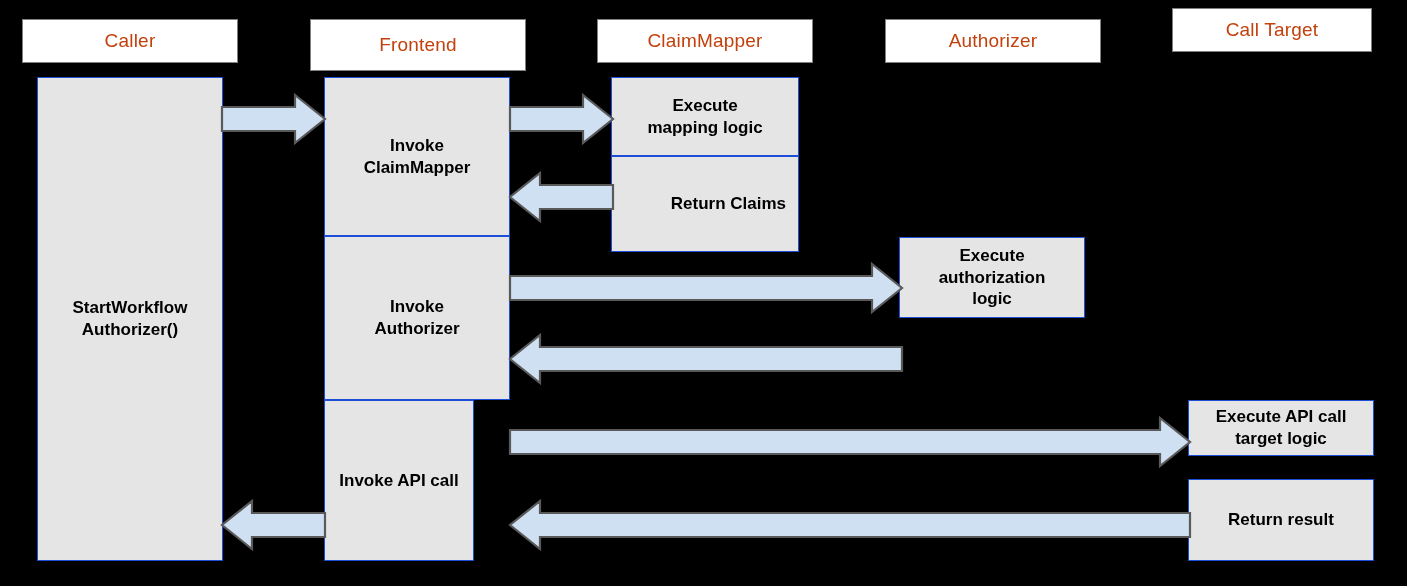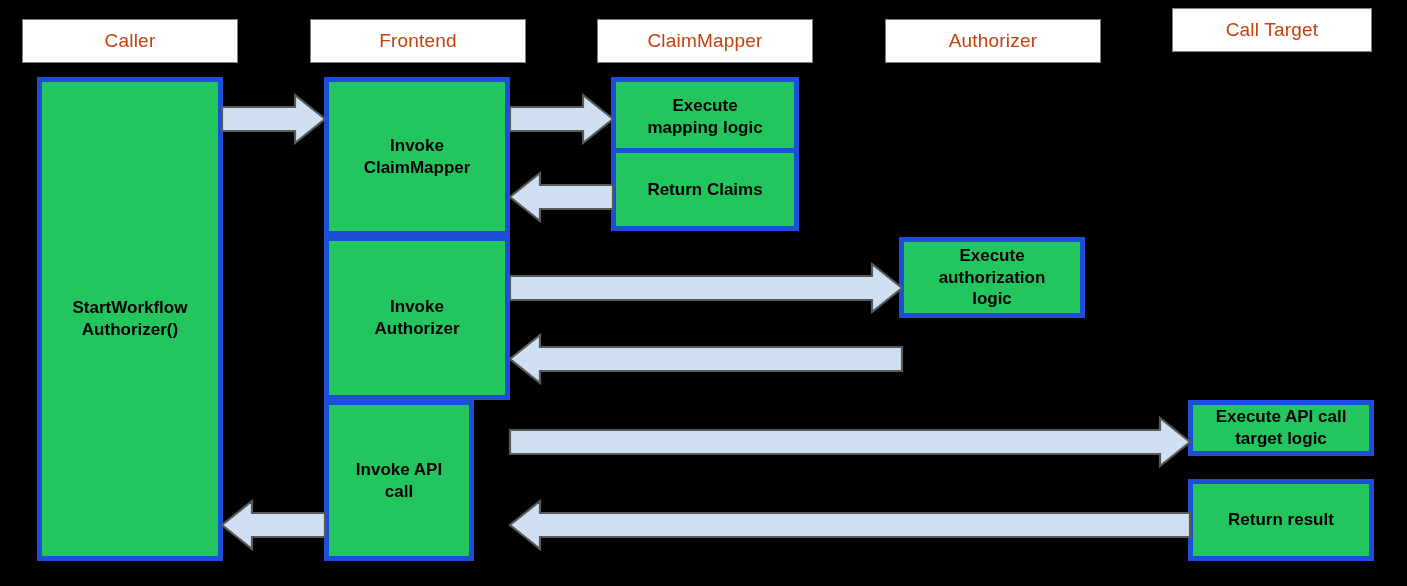--- a/index.html
+++ b/index.html
@@ -26,22 +26,22 @@
     align-items: center;
     justify-content: center;
     color: #c2410c;
     font-size: 19px;
     font-weight: 400;
     letter-spacing: 0.2px;
     font-family: "Liberation Sans", sans-serif;
   }
   .act-box {
     position: absolute;
-    background: #22c55e;
-    border: 5px solid #1d4ed8;
+    background: #e5e5e5;
+    border: 1px solid #1d4ed8;
     box-sizing: border-box;
     display: flex;
     align-items: center;
     justify-content: center;
     text-align: center;
     color: #000000;
     font-size: 17px;
     font-weight: bold;
     line-height: 1.28;
     padding: 2px 12px;
@@ -63,21 +63,21 @@
   }
 </style>
 </head>
 <body>
 
 <div id="canvas">
 
   <div class="lane-header" style="left:22px;  top:19px; width:216px; height:44px;">
     <span>Caller</span>
   </div>
-  <div class="lane-header" style="left:310px; top:19px; width:216px; height:44px;">
+  <div class="lane-header" style="left:310px; top:19px; width:216px; height:52px;">
     <span>Frontend</span>
   </div>
   <div class="lane-header" style="left:597px; top:19px; width:216px; height:44px;">
     <span>ClaimMapper</span>
   </div>
   <div class="lane-header" style="left:885px; top:19px; width:216px; height:44px;">
     <span>Authorizer</span>
   </div>
   <div class="lane-header" style="left:1172px; top:8px; width:200px; height:44px;">
     <span>Call Target</span>
@@ -97,21 +97,21 @@
 Authorizer</span>
   </div>
   <div class="act-box" style="left:324px; top:400px; width:150px; height:161px;">
     <span class="txt">Invoke API call</span>
   </div>
 
   <div class="act-box" style="left:611px; top:77px; width:188px; height:79px;">
     <span class="txt">Execute
 mapping logic</span>
   </div>
-  <div class="act-box" style="left:611px; top:148px; width:188px; height:83px;">
+  <div class="act-box" style="left:611px; top:156px; width:188px; height:96px;justify-content:flex-end;">
     <span class="txt">Return Claims</span>
   </div>
 
   <div class="act-box" style="left:899px; top:237px; width:186px; height:81px;">
     <span class="txt">Execute
 authorization
 logic</span>
   </div>
 
   <div class="act-box" style="left:1188px; top:400px; width:186px; height:56px;">

